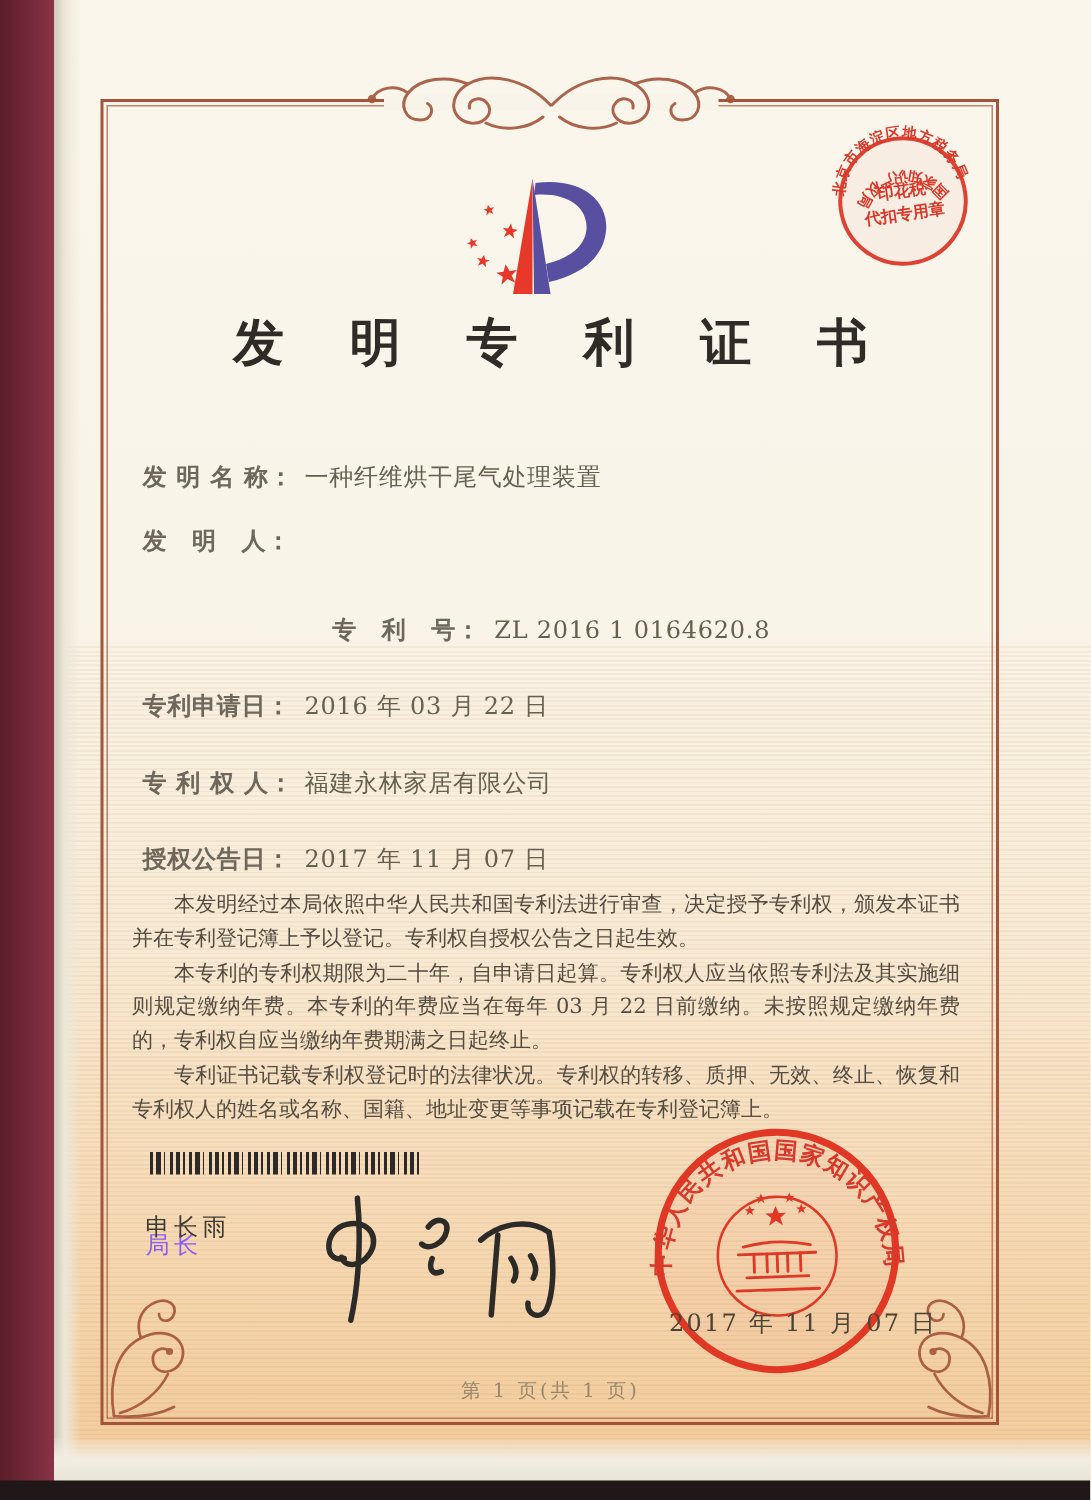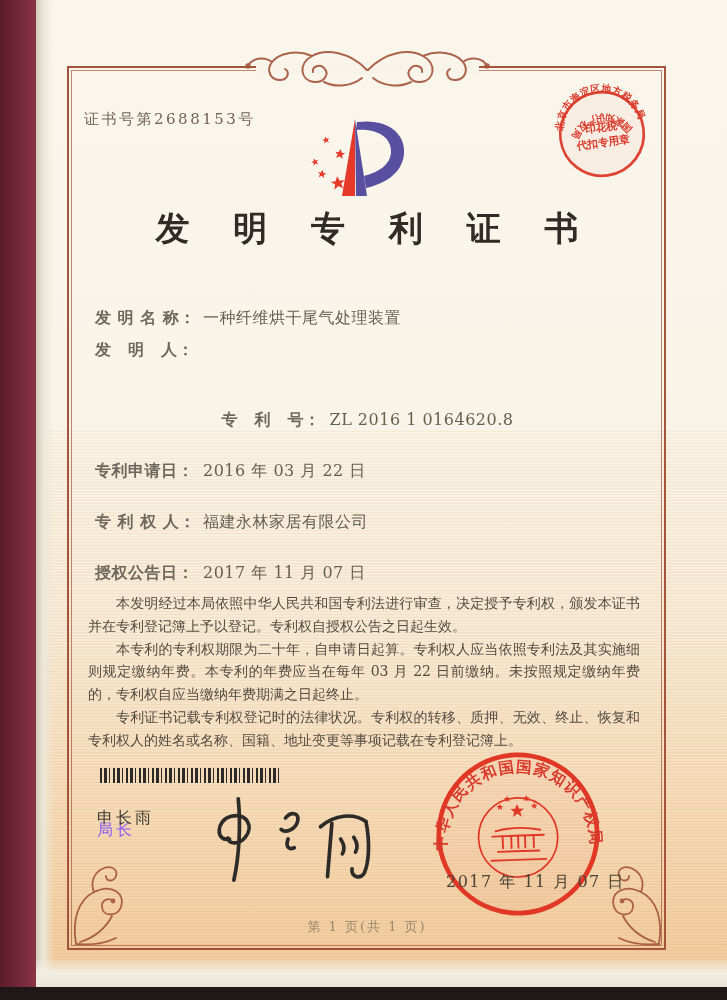--- a/index.html
+++ b/index.html
@@ -22,21 +22,21 @@
   .orn{position:absolute;z-index:3;}
   .cert-no{position:absolute;left:84px;top:110px;z-index:4;font-size:15px;color:#6e6355;letter-spacing:2.5px;}
   .logo{position:absolute;left:300px;top:110px;z-index:4;}
   .title{position:absolute;left:67px;top:206px;width:600px;z-index:4;text-align:center;
     font-size:34px;font-weight:bold;color:#2f2c28;letter-spacing:16px;text-indent:16px;}
   .tax-seal{position:absolute;left:551px;top:83px;z-index:5;transform:rotate(-8deg);}
   .field-row{position:absolute;left:95px;width:545px;z-index:4;display:flex;
     font-size:16px;color:#6e675b;}
   .field-label{flex:0 0 108px;letter-spacing:0.5px;font-weight:bold;}
   .field-value{color:#66604f;letter-spacing:0.5px;white-space:nowrap;}
-  .f1{top:308px;}.f2{top:340px;flex-direction:column;}.f3{top:410px;justify-content:center;}.f4{top:461px;}.f5{top:512px;}.f6{top:563px;}
+  .f1{top:308px;}.f2{top:351px;flex-direction:column;}.f3{top:410px;justify-content:center;}.f4{top:461px;}.f5{top:512px;}.f6{top:563px;}
   .paragraphs{position:absolute;left:88px;top:592px;width:552px;z-index:4;
     font-size:14px;line-height:1.63;color:#544c41;text-align:justify;}
   .paragraphs p{margin:0;text-indent:2em;}
   .barcode{position:absolute;left:100px;top:768px;width:180px;height:15px;z-index:4;
     background:repeating-linear-gradient(90deg,#2b2a28 0 2px,rgba(0,0,0,0) 2px 4px,#2b2a28 4px 7px,rgba(0,0,0,0) 7px 9px,#2b2a28 9px 10px,rgba(0,0,0,0) 10px 13px);}
   .issuer-title{position:absolute;left:97px;top:820px;z-index:4;font-size:16px;color:#8b5cf6;letter-spacing:3px;}
   .issuer-name{position:absolute;left:97px;top:808px;z-index:4;font-size:16px;color:#3f3a31;letter-spacing:3px;}
   .signature{position:absolute;left:205px;top:795px;z-index:4;}
   .official-seal{position:absolute;left:432px;top:748px;z-index:5;transform:rotate(-2deg);}
   .seal-date{position:absolute;left:446px;top:872px;z-index:6;font-size:16px;color:#4a4336;letter-spacing:1.5px;}
@@ -90,21 +90,20 @@
   <svg class="orn" style="left:585px;top:852px;" width="80" height="95" viewBox="0 0 80 95">
     <g transform="translate(80,0) scale(-1,1)" stroke="#a3543a" stroke-width="1.8" fill="none" opacity="0.9" stroke-linecap="round">
       <path d="M6,92 C2,68 8,48 24,40 C42,31 56,42 51,55 C47,65 33,65 32,55 C31,48 39,45 43,49"></path>
       <path d="M10,90 C24,86 36,76 42,64"></path>
       <path d="M6,92 C18,93 34,92 46,86"></path>
       <path d="M24,40 C20,30 24,20 34,16 C42,13 48,18 46,24 C44,30 36,30 36,24"></path>
       <circle cx="43" cy="49" r="1.5"></circle>
     </g>
   </svg>
 
-  <div class="cert-no">证书号第2688153号</div>
 
   <svg class="logo" width="120" height="95" viewBox="0 0 120 95">
     <g fill="#e7392a">
       <path d="M0,-6 L1.8,-1.8 L6,-1.8 L2.6,1 L4,5.4 L0,2.6 L-4,5.4 L-2.6,1 L-6,-1.8 L-1.8,-1.8 Z" transform="translate(26,30) scale(0.6) rotate(-12)"></path>
       <path d="M0,-6 L1.8,-1.8 L6,-1.8 L2.6,1 L4,5.4 L0,2.6 L-4,5.4 L-2.6,1 L-6,-1.8 L-1.8,-1.8 Z" transform="translate(40,44) scale(0.85) rotate(8)"></path>
       <path d="M0,-6 L1.8,-1.8 L6,-1.8 L2.6,1 L4,5.4 L0,2.6 L-4,5.4 L-2.6,1 L-6,-1.8 L-1.8,-1.8 Z" transform="translate(15,52) scale(0.6) rotate(-20)"></path>
       <path d="M0,-6 L1.8,-1.8 L6,-1.8 L2.6,1 L4,5.4 L0,2.6 L-4,5.4 L-2.6,1 L-6,-1.8 L-1.8,-1.8 Z" transform="translate(22,64) scale(0.7) rotate(10)"></path>
       <path d="M0,-6 L1.8,-1.8 L6,-1.8 L2.6,1 L4,5.4 L0,2.6 L-4,5.4 L-2.6,1 L-6,-1.8 L-1.8,-1.8 Z" transform="translate(38,73) scale(1.15) rotate(-8)"></path>
     </g>
     <polygon points="55,9 42,86 55,86" fill="#e7392a"></polygon>

